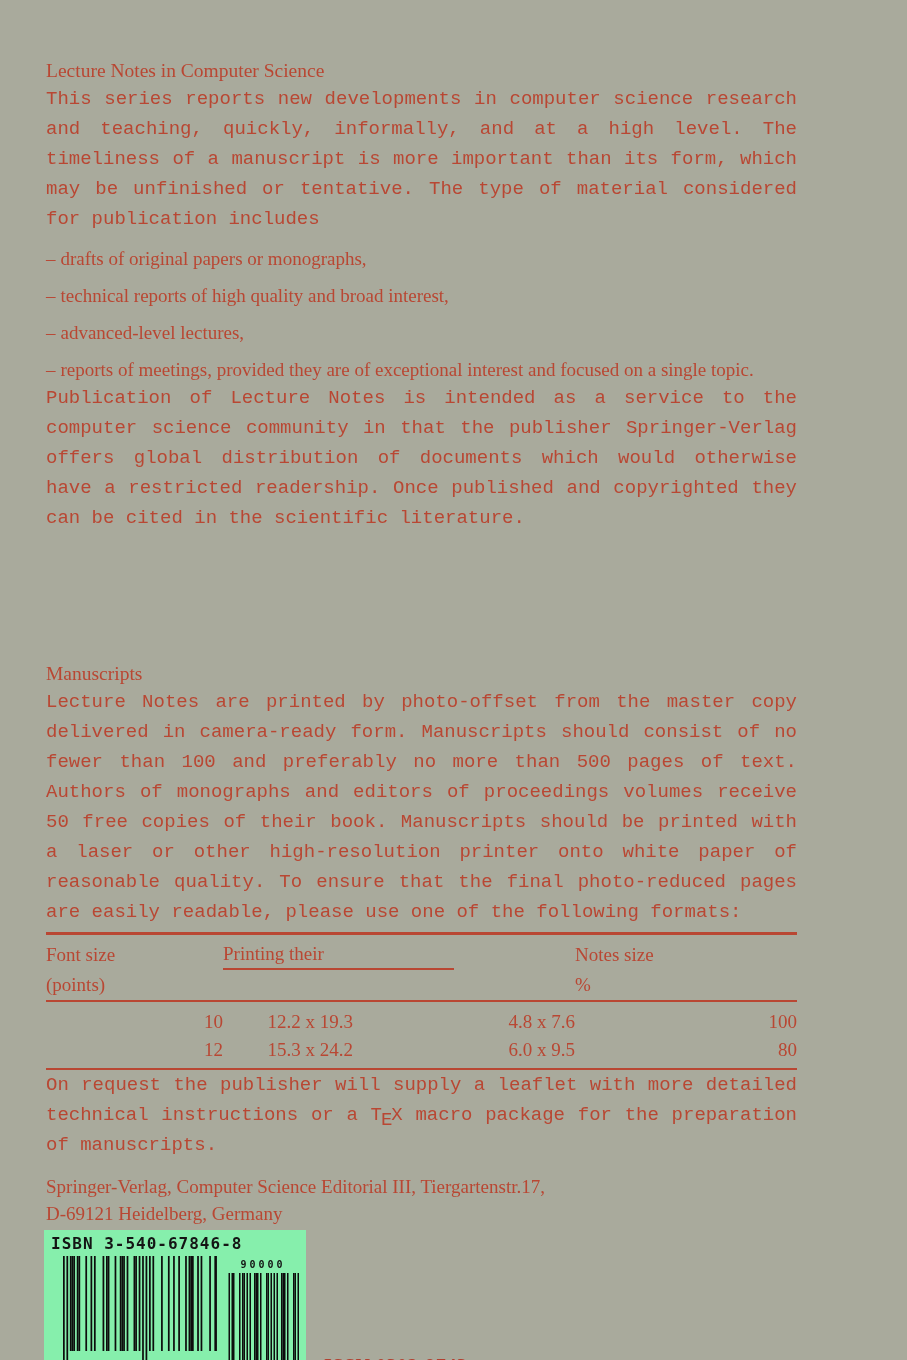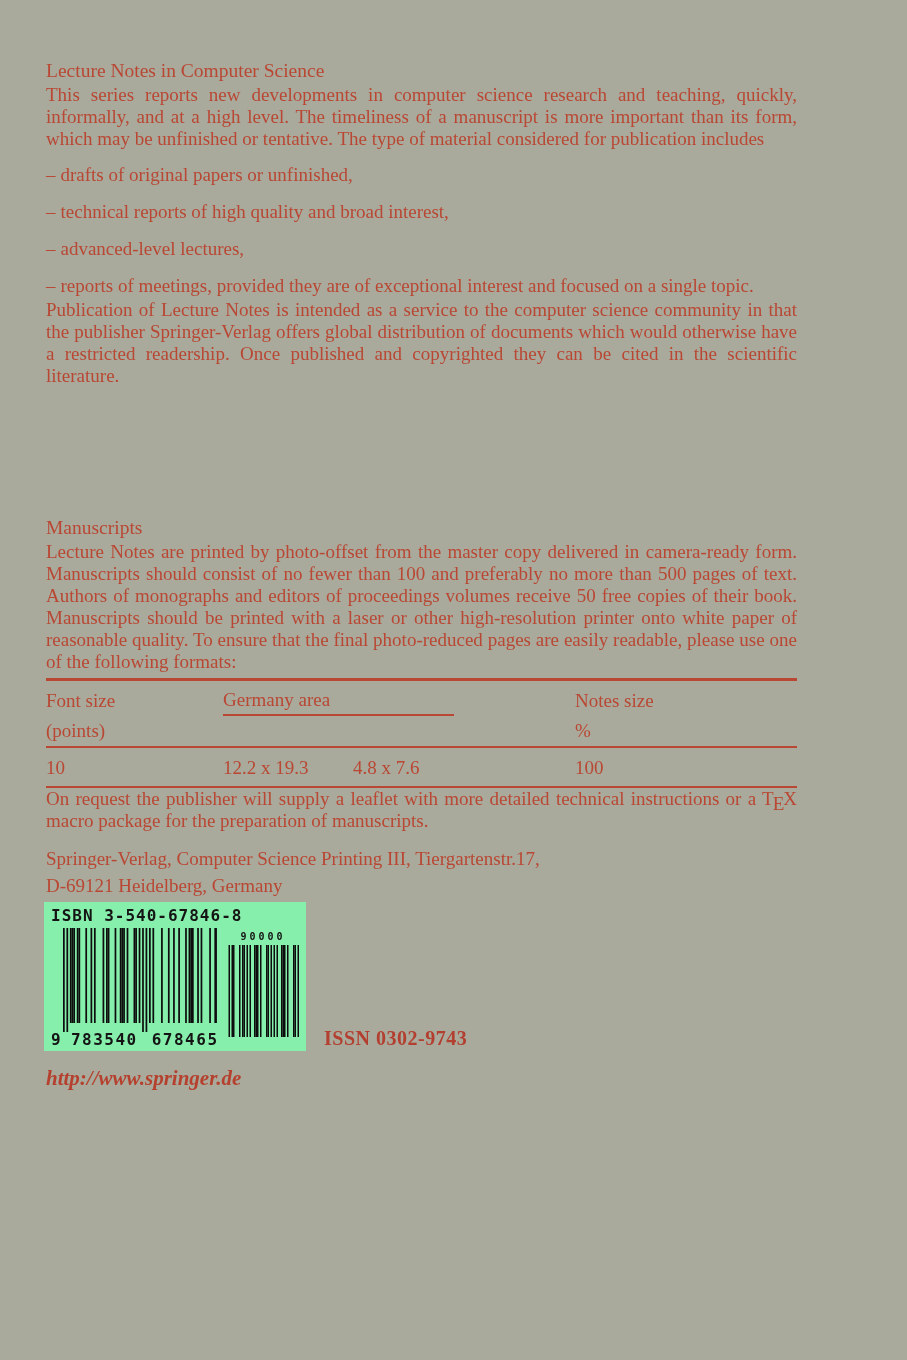--- a/index.html
+++ b/index.html
@@ -4,42 +4,42 @@
 <style>
   html,body{margin:0;padding:0;}
   body{
     width:907px;height:1360px;overflow:hidden;
     background:#a9aa9c;
     font-family:"Liberation Serif",serif;
     color:#b94733;
   }
   .page{box-sizing:border-box;width:907px;height:1360px;padding:58px 110px 0 46px;}
   .title{font-size:19.5px;line-height:26px;margin:0;font-weight:normal;}
-  p.body-text{font-size:19px;line-height:22px;text-align:justify;margin:0;}
+  p.body-text{font-size:19px;line-height:30px;text-align:justify;margin:0;font-family:Liberation Mono, monospace;}
   .mt-intro{margin-top:15px;}
   ul.materials{list-style:none;margin:12px 0 0 0;padding:0;}
   ul.materials li{
     font-size:19px;line-height:26px;text-align:justify;
     padding-left:18px;text-indent:-18px;margin-top:11px;
   }
   ul.materials li:first-child{margin-top:0;}
   .dash{margin-right:5px;}
   .mt-pub{margin-top:11px;}
   .h2{font-size:19.5px;line-height:26px;margin:128px 0 0 0;font-weight:normal;}
   .mt-msbody{margin-top:10px;}
   
   .tbl{border-top:3px solid #b94733;border-bottom:2px solid #b94733;margin-top:5px;font-size:19px;}
   .tbl-head{display:grid;grid-template-columns:177px 352px 1fr;padding:7px 0 2px 0;border-bottom:2px solid #b94733;}
   .hc .l2{margin-top:4px;}
   .hc div{line-height:26px;}
   .grp-label{display:inline-block;min-width:231px;border-bottom:2px solid #b94733;padding-bottom:3px;line-height:23px;}
   .grp-sub{display:grid;grid-template-columns:130px 1fr;margin-top:4px;}
   .grp-sub div{line-height:26px;}
   .tbl-body{padding:7px 0 6px 0;}
-  .tbl-row{display:grid;grid-template-columns:177px 130px 222px 1fr;line-height:25px;}
+  .tbl-row{display:grid;grid-template-columns:177px 130px 222px 1fr;line-height:25px;text-align:right;}
   .tbl-row + .tbl-row{margin-top:3px;}
   .mt-onreq{margin-top:11px;}
   .tex-e{position:relative;top:5px;margin:0 -1px;}
   .mt-sendto{margin-top:13px;}
   .address{margin-top:13px;font-size:19px;line-height:27px;}
   
   .footer-row{display:flex;align-items:flex-end;margin-top:3px;margin-left:-2px;}
   .barcode-box{
     width:262px;height:149px;box-sizing:border-box;background:#86efac;
     padding:4px 7px 0 7px;overflow:hidden;
@@ -60,61 +60,67 @@
 </head>
 <body>
 
 <div class="page">
 
   <h1 class="title">Lecture Notes in Computer Science</h1>
 
   <p class="body-text mt-intro">This series reports new developments in computer science research and teaching, quickly, informally, and at a high level. The timeliness of a manuscript is more important than its form, which may be unfinished or tentative. The type of material considered for publication includes</p>
 
   <ul class="materials">
-    <li><span class="dash">–</span><span>drafts of original papers or unfinished,</span></li>
+    <li><span class="dash">–</span><span>drafts of original papers or monographs,</span></li>
     <li><span class="dash">–</span><span>technical reports of high quality and broad interest,</span></li>
     <li><span class="dash">–</span><span>advanced-level lectures,</span></li>
     <li><span class="dash">–</span><span>reports of meetings, provided they are of exceptional interest and focused on a single topic.</span></li>
   </ul>
 
   <p class="body-text mt-pub">Publication of Lecture Notes is intended as a service to the computer science community in that the publisher Springer-Verlag offers global distribution of documents which would otherwise have a restricted readership. Once published and copyrighted they can be cited in the scientific literature.</p>
 
   <h2 class="h2">Manuscripts</h2>
 
   <p class="body-text mt-msbody">Lecture Notes are printed by photo-offset from the master copy delivered in camera-ready form. Manuscripts should consist of no fewer than 100 and preferably no more than 500 pages of text. Authors of monographs and editors of proceedings volumes receive 50 free copies of their book. Manuscripts should be printed with a laser or other high-resolution printer onto white paper of reasonable quality. To ensure that the final photo-reduced pages are easily readable, please use one of the following formats:</p>
 
   <div class="tbl">
     <div class="tbl-head">
       <div class="hc">
         <div>Font size</div>
         <div class="l2">(points)</div>
       </div>
       <div class="hc">
-        <span class="grp-label">Germany area</span>
+        <span class="grp-label">Printing their</span>
       </div>
       <div class="hc">
         <div>Notes size</div>
         <div class="l2">%</div>
       </div>
     </div>
     <div class="tbl-body">
       <div class="tbl-row">
         <div>10</div>
         <div>12.2 x 19.3</div>
         <div>4.8 x 7.6</div>
         <div>100</div>
       </div>
+      <div class="tbl-row">
+        <div>12</div>
+        <div>15.3 x 24.2</div>
+        <div>6.0 x 9.5</div>
+        <div>80</div>
+      </div>
     </div>
   </div>
 
   <p class="body-text mt-onreq"><span>On request the publisher will supply a leaflet with more detailed technical instructions or a T</span><span class="tex-e">E</span><span>X macro package for the preparation of manuscripts.</span></p>
 
 
   <div class="address">
-    <div>Springer-Verlag, Computer Science Printing III, Tiergartenstr.17,</div>
+    <div>Springer-Verlag, Computer Science Editorial III, Tiergartenstr.17,</div>
     <div>D-69121 Heidelberg, Germany</div>
   </div>
 
   <div class="footer-row">
     <div class="barcode-box">
       <div class="isbn-label">ISBN 3-540-67846-8</div>
       <div class="code-row">
         <svg id="ean13" width="176" height="120">
             <rect x="12.00" y="0" width="1.72" height="104" fill="#0d0d0d"></rect>
             <rect x="15.44" y="0" width="1.72" height="104" fill="#0d0d0d"></rect>

